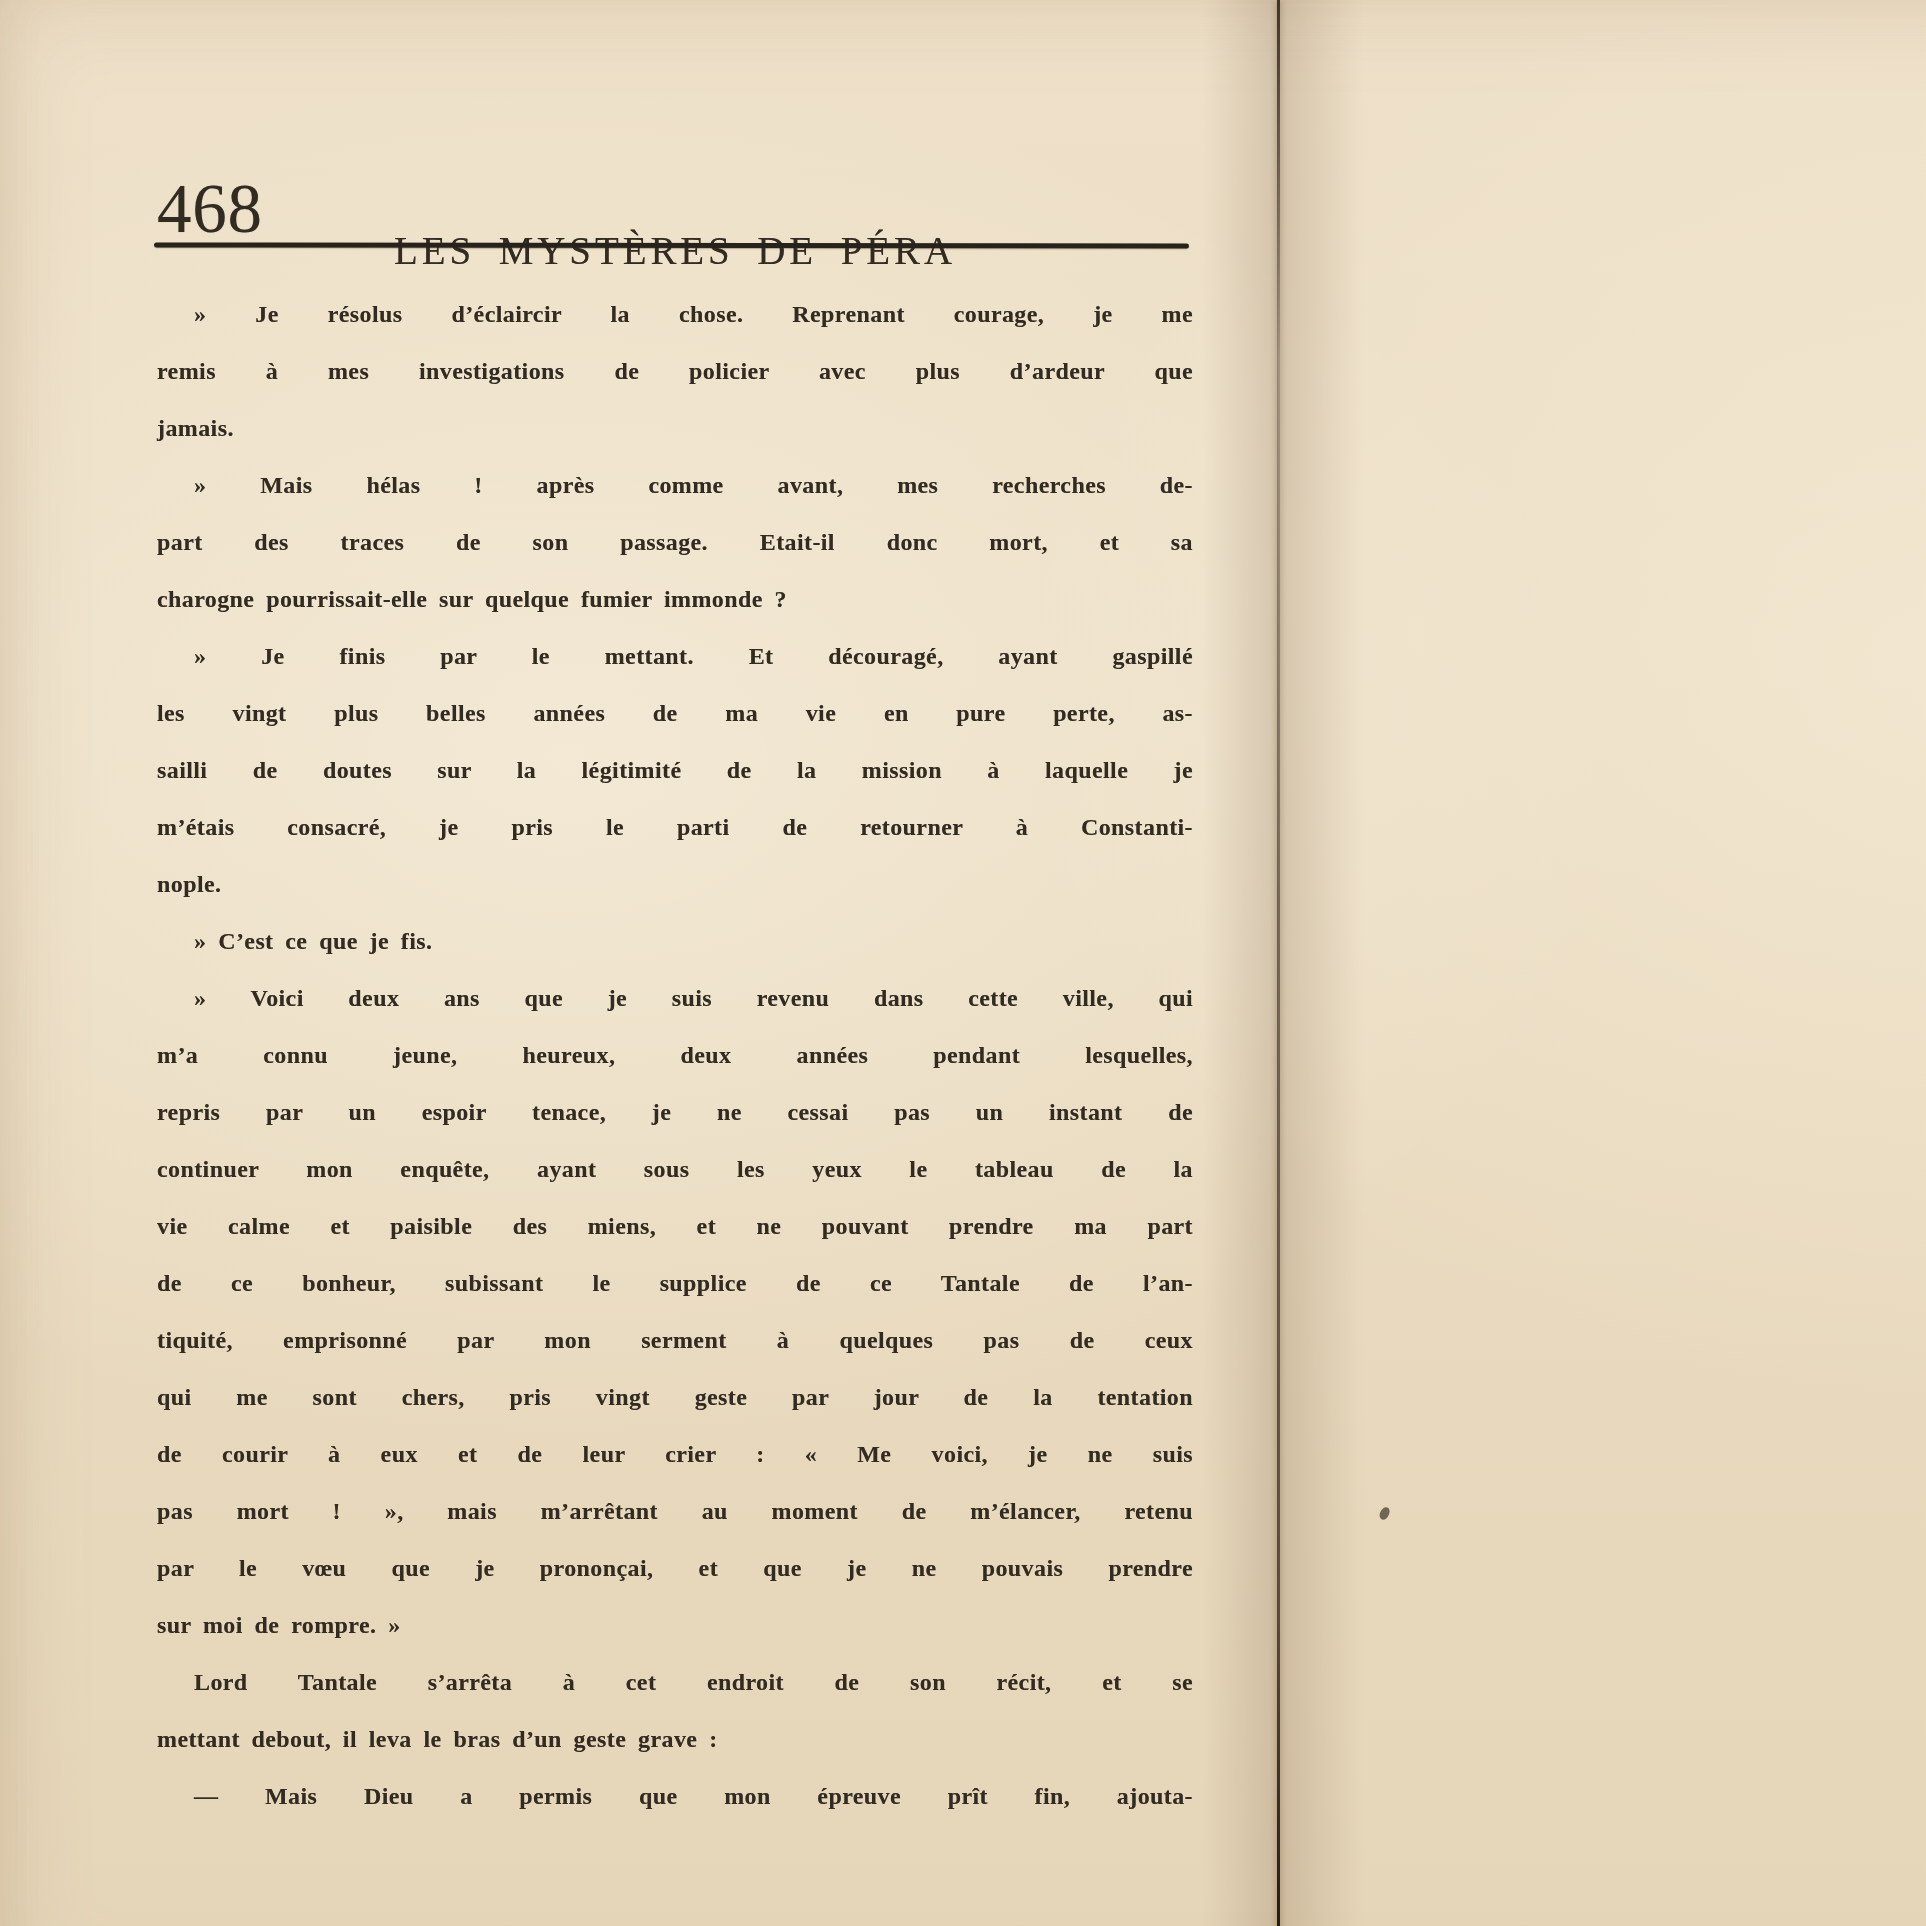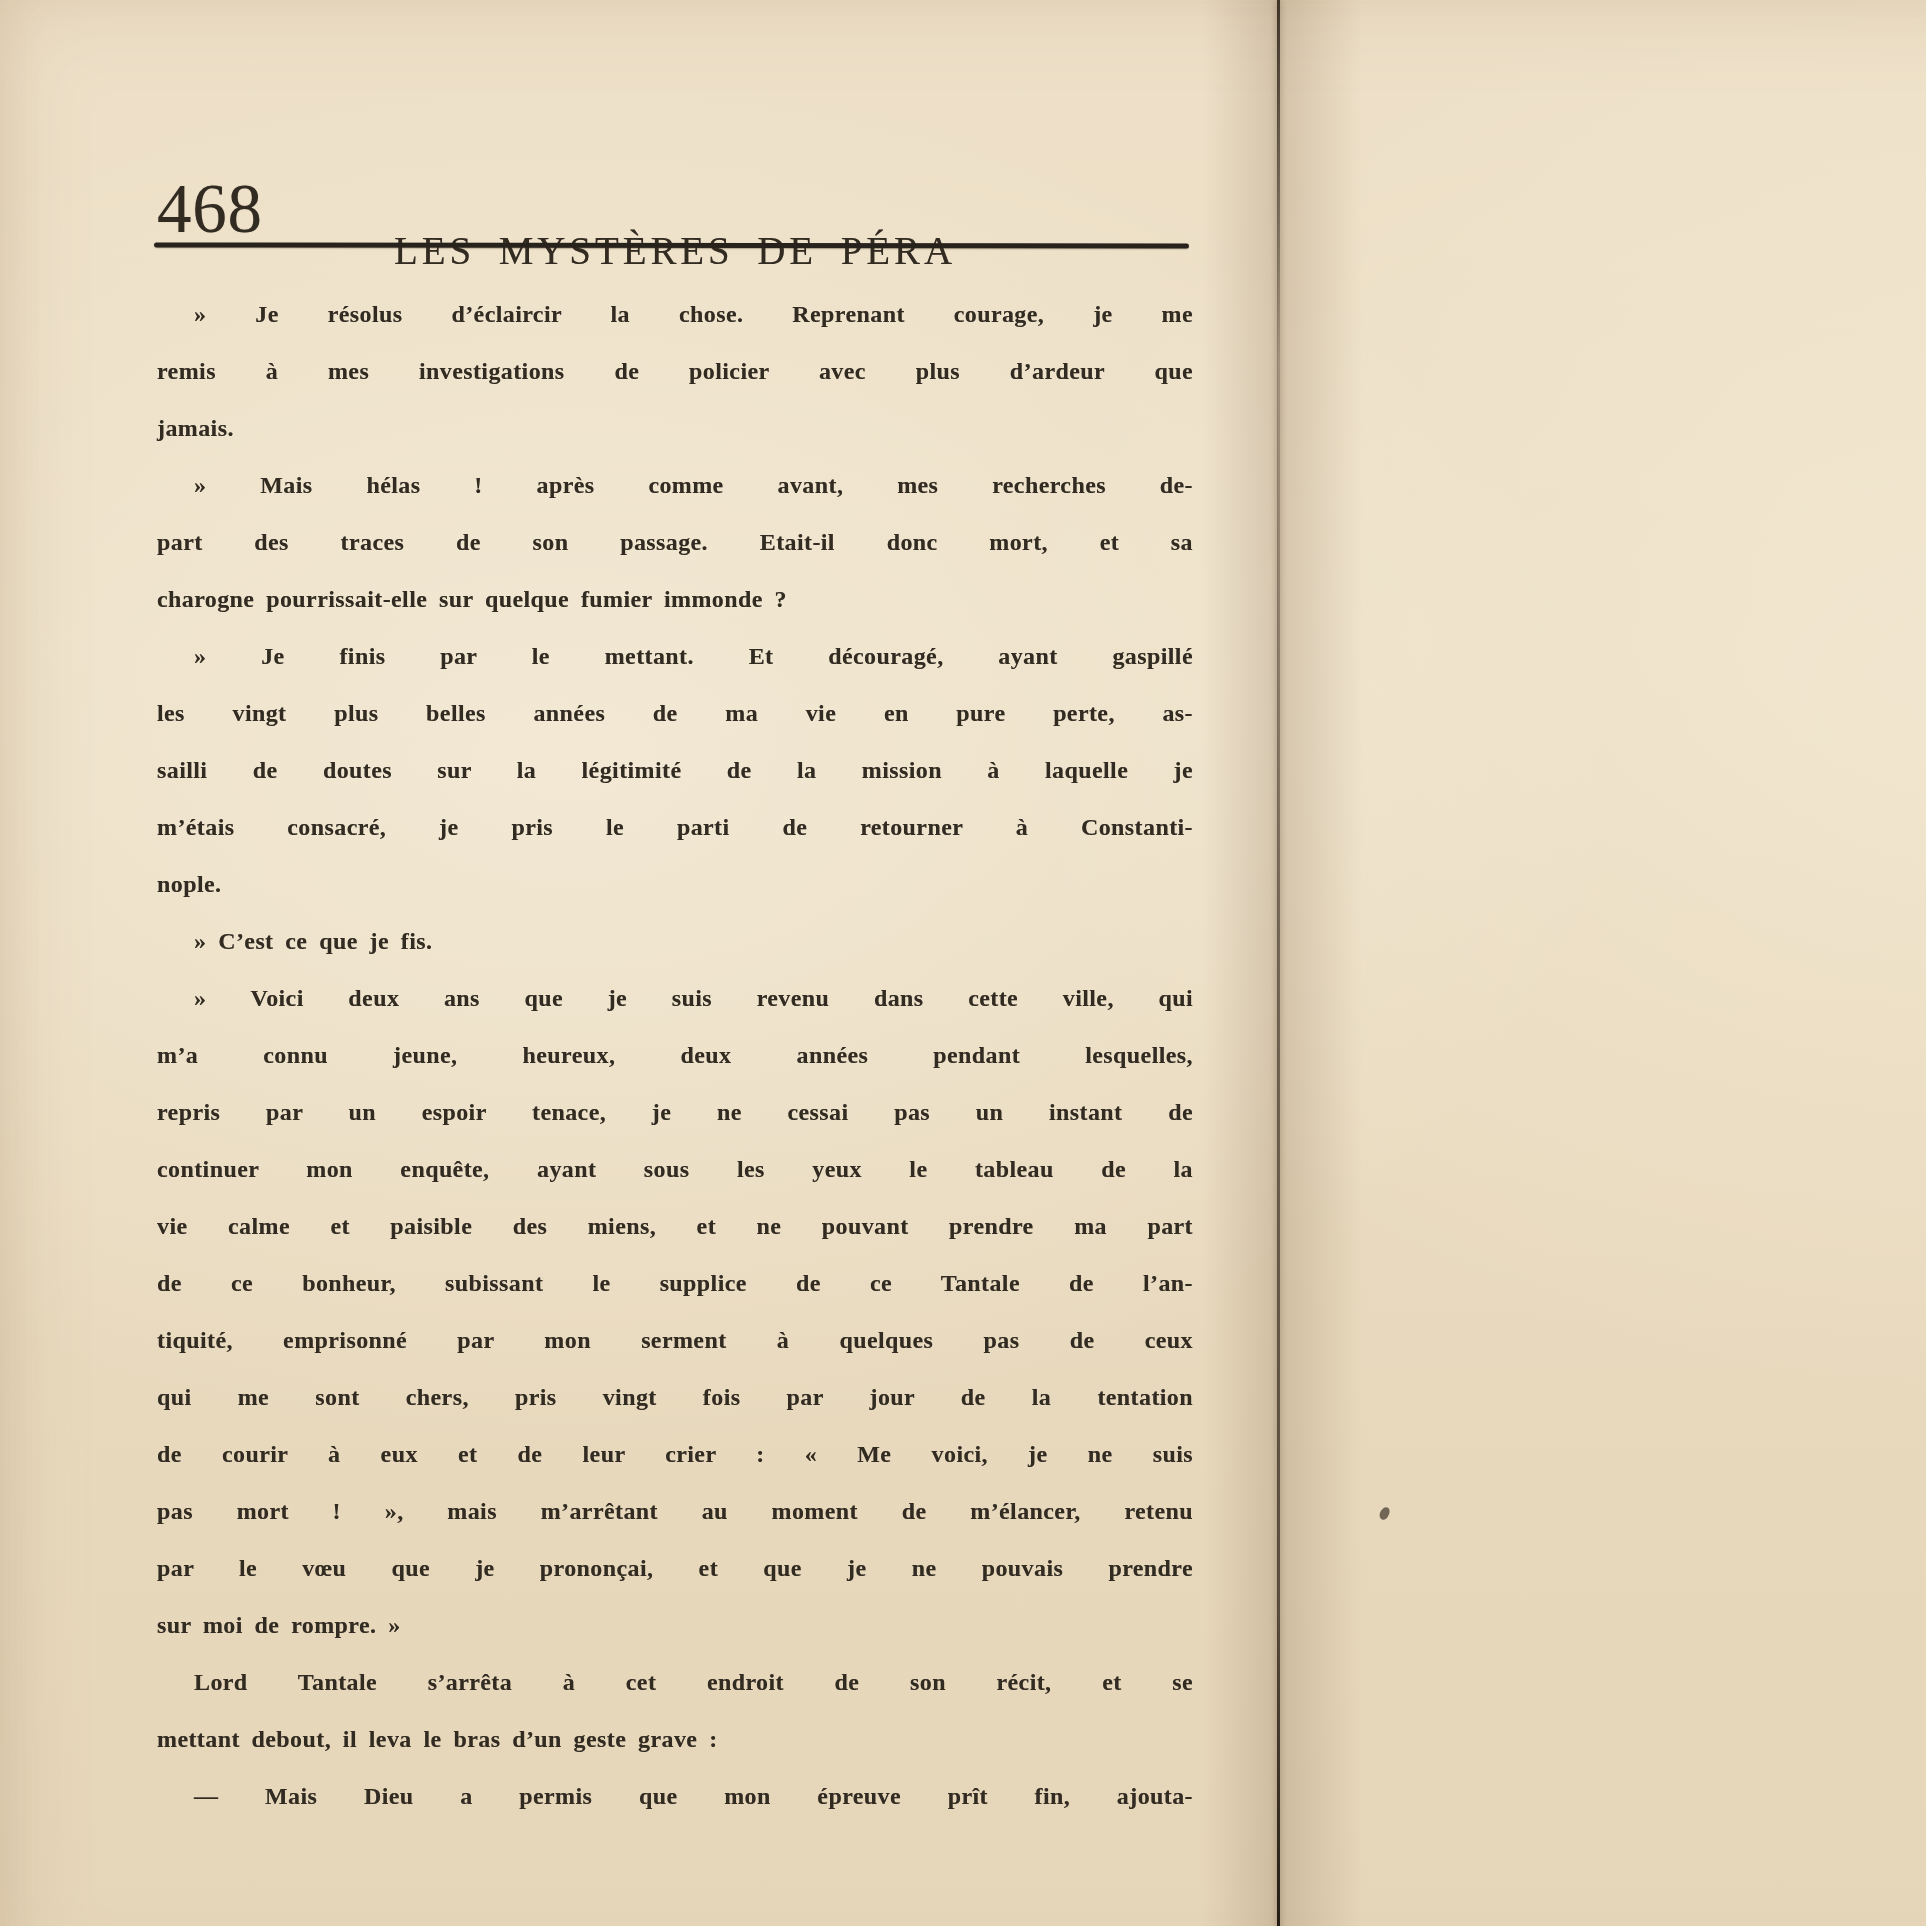--- a/index.html
+++ b/index.html
@@ -110,21 +110,21 @@
         <div class="line">m’étais consacré, je pris le parti de retourner à Constanti-</div>
         <div class="line nj">nople.</div>
         <div class="line in nj">» C’est ce que je fis.</div>
         <div class="line in">» Voici deux ans que je suis revenu dans cette ville, qui</div>
         <div class="line">m’a connu jeune, heureux, deux années pendant lesquelles,</div>
         <div class="line">repris par un espoir tenace, je ne cessai pas un instant de</div>
         <div class="line">continuer mon enquête, ayant sous les yeux le tableau de la</div>
         <div class="line">vie calme et paisible des miens, et ne pouvant prendre ma part</div>
         <div class="line">de ce bonheur, subissant le supplice de ce Tantale de l’an-</div>
         <div class="line">tiquité, emprisonné par mon serment à quelques pas de ceux</div>
-        <div class="line">qui me sont chers, pris vingt fois par jour de la tentation</div>
+        <div class="line">qui me sont chers, pris vingt geste par jour de la tentation</div>
         <div class="line">de courir à eux et de leur crier : « Me voici, je ne suis</div>
         <div class="line">pas mort ! », mais m’arrêtant au moment de m’élancer, retenu</div>
         <div class="line">par le vœu que je prononçai, et que je ne pouvais prendre</div>
         <div class="line nj">sur moi de rompre. »</div>
         <div class="line in">Lord Tantale s’arrêta à cet endroit de son récit, et se</div>
         <div class="line nj">mettant debout, il leva le bras d’un geste grave :</div>
         <div class="line in">— Mais Dieu a permis que mon épreuve prît fin, ajouta-</div>
       </div>
   </div>
 

